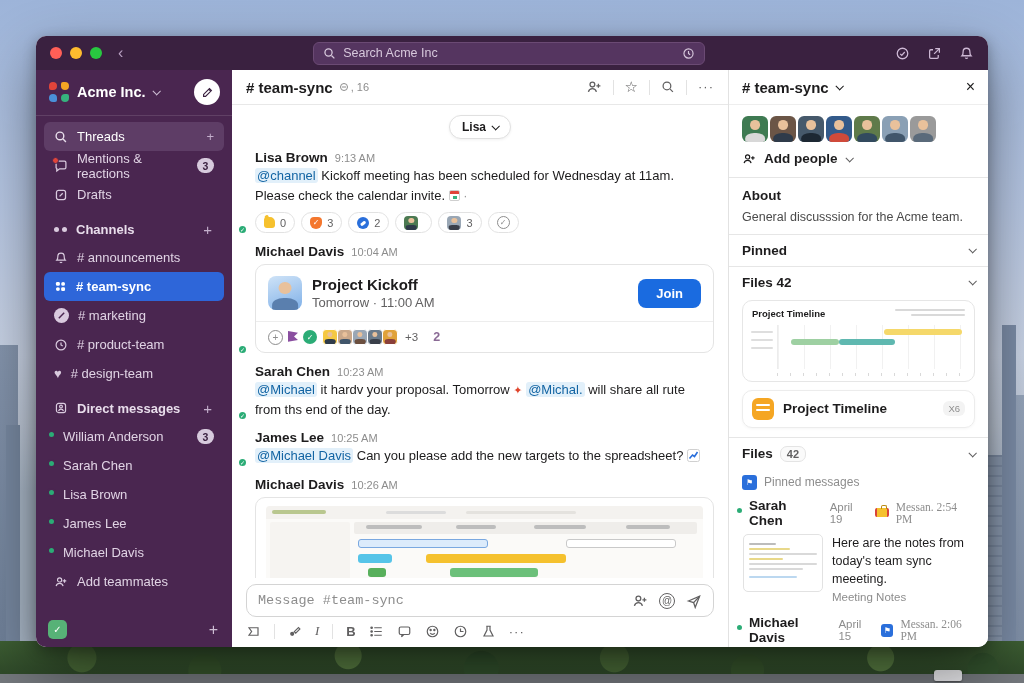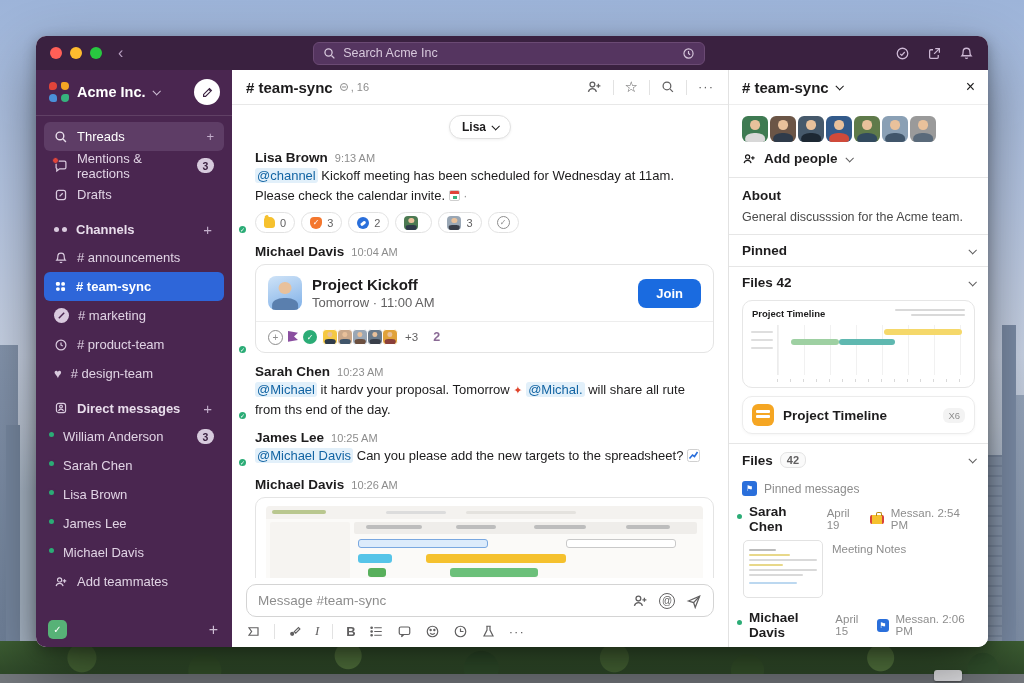--- a/index.html
+++ b/index.html
@@ -126,21 +126,21 @@
 
   .gantt-card { border:1px solid #e4e4e4; border-radius:10px; margin-top:5px; max-width:470px; padding:8px 10px; background:#fff; }
   .gantt { position:relative; height:86px; background:#fbfaf8; border-radius:4px; overflow:hidden; }
   .gt-top { position:absolute; left:0; right:0; top:0; height:13px; background:#f4f2ef; }
   .gt-bar { position:absolute; border-radius:3px; }
   .gt-lbl { position:absolute; background:#dcdcdc; border-radius:2px; }
   .gt-head { position:absolute; left:88px; right:6px; top:16px; height:12px; background:#efedea; border-radius:2px; }
   .gt-sidecol { position:absolute; left:4px; top:16px; bottom:12px; width:80px; background:#f6f4f1; border-radius:2px; }
 
   .composer { margin:6px 14px 0; border:1px solid #d4d4d4; border-radius:10px; height:33px; display:flex; align-items:center; padding:0 11px; gap:10px; }
-  .composer input { flex:1; border:none; outline:none; font-size:13.5px; color:#1d1c1d; font-family:Liberation Sans, sans-serif; background:transparent; }
+  .composer input { flex:1; border:none; outline:none; font-size:13.5px; color:#1d1c1d; font-family:Liberation Mono, monospace; background:transparent; }
   .composer input::placeholder { color:#8d8d8d; }
   .cmp-icons { display:flex; gap:11px; align-items:center; color:#616061; }
   .at-circle { width:16px; height:16px; border:1.4px solid #616061; border-radius:50%; font-size:10px; display:flex; align-items:center; justify-content:center; color:#616061; }
   .fmt-bar { display:flex; align-items:center; gap:13px; margin:6px 14px 8px; color:#616061; }
   .fmt-b { font-weight:800; font-size:13px; }
   .fmt-i { font-style:italic; font-family:"Liberation Serif",serif; font-size:13px; }
   .fmt-dots { font-size:13px; letter-spacing:1px; }
 
   
   .panel { width:260px; flex:0 0 auto; border-left:1px solid #e2e2e2; background:#fff; display:flex; flex-direction:column; overflow:hidden; }
@@ -171,21 +171,21 @@
   .file-name { font-size:13.5px; font-weight:800; color:#1d1c1d; }
   .file-badge { margin-left:auto; font-size:9.5px; color:#8d8d8d; background:#f3f3f3; border-radius:6px; padding:2px 5px; }
   .p-files2 { display:flex; align-items:center; gap:7px; padding:8px 13px; font-size:13.5px; font-weight:800; color:#1d1c1d; }
   .badge42 { font-size:11px; font-weight:700; color:#616061; border:1px solid #e4e4e4; border-radius:7px; padding:1px 6px; background:#fafafa; }
   .p-pinlabel { display:flex; align-items:center; gap:7px; padding:5px 13px 6px; font-size:12px; color:#8d8d8d; }
   .flag-ico { width:15px; height:15px; border-radius:3px; background:#2a6fdb; color:#fff; font-size:8px; display:flex; align-items:center; justify-content:center; }
   .pin { padding:2px 13px; }
   .pin-head { display:flex; align-items:center; gap:7px; }
   .pin-name { font-size:13.5px; font-weight:800; color:#1d1c1d; }
   .pin-date { font-size:11.5px; color:#8d8d8d; }
-  .pin-meta { font-size:11.5px; color:#8d8d8d; }
+  .pin-meta { font-size:11.5px; color:#8d8d8d;font-family:Liberation Serif, serif; }
   .toolbox { display:inline-block; width:14px; height:9px; background:#f5c12e; border-radius:2px; position:relative; border-left:2px solid #d8443a; border-right:2px solid #d8443a; }
   .toolbox::before { content:""; position:absolute; left:4px; top:-3px; width:4px; height:3px; border:1.3px solid #b98a12; border-bottom:none; border-radius:2px 2px 0 0; }
   .pin-body { display:flex; gap:9px; margin:6px 0 8px 1px; }
   .doc-thumb { width:80px; height:58px; border:1px solid #e2e2e2; border-radius:5px; background:#fff; padding:5px; flex:0 0 auto; }
   .doc-thumb i { display:block; height:2px; background:#d9d9d9; border-radius:1px; margin:3px 0; }
   .doc-thumb i.hl { background:#e8d88a; width:60%; }
   .doc-thumb i.bl { background:#bcd8f0; width:70%; margin-top:6px; }
   .pin-text { font-size:12.5px; color:#1d1c1d; line-height:1.45; }
   .pin-file { font-size:11.5px; color:#8d8d8d; margin-top:3px; }
   svg { display:block; }
@@ -750,20 +750,21 @@
             <div class="doc-thumb">
               <i style="width:40%;background:#bcbcbc"></i>
                 <i class="hl"></i>
                 <i></i>
                 <i class="hl" style="width:50%"></i>
                 <i></i>
                 <i style="width:80%"></i>
                 <i class="bl"></i>
             </div>
             <div>
+              <div class="pin-text">Here are the notes from today's team sync meeeting.</div>
               <div class="pin-file">Meeting Notes</div>
             </div>
           </div>
         </div>
 
         <div class="pin">
           <div class="pin-head">
             <span class="msg-av"><span class="pav pav22" style="--bg:#3e7a52;--shirt:#d8d8d8"></span><span class="stdot onwhite" style="width:9px;height:9px"></span></span>
             <span class="pin-name">Michael Davis</span>
             <span class="pin-date">April 15</span>

